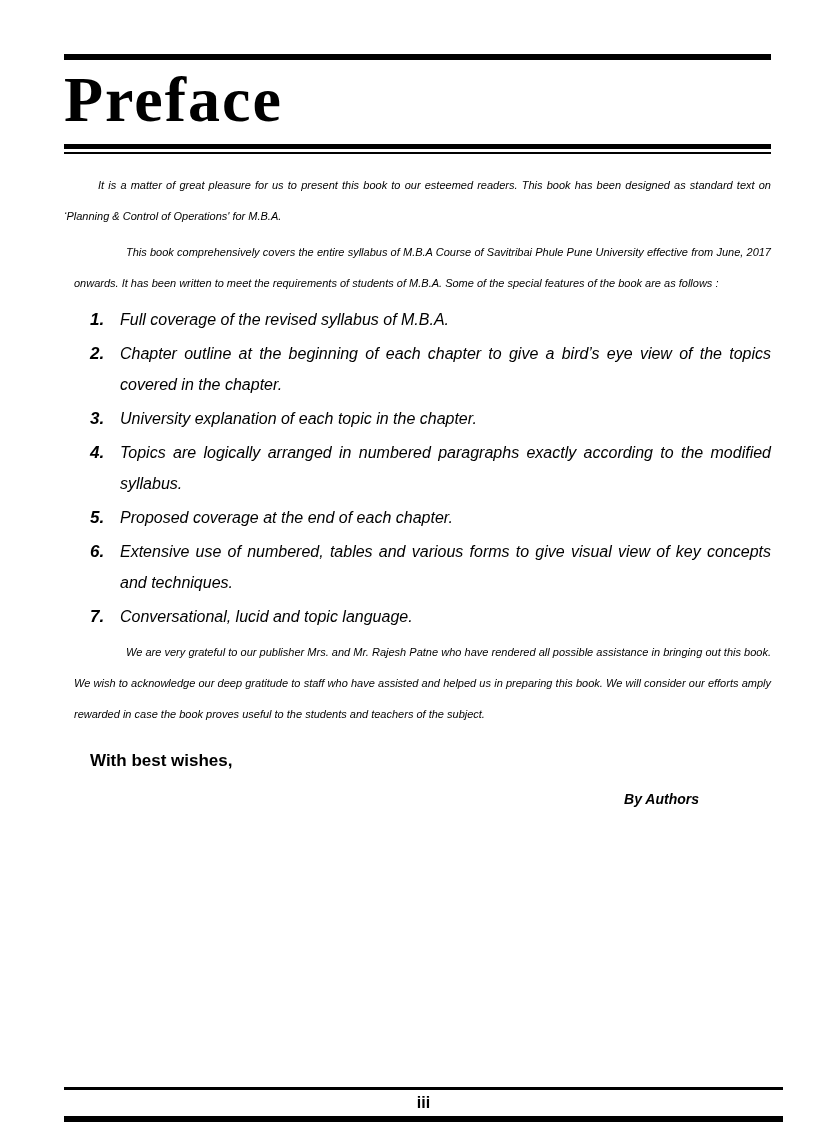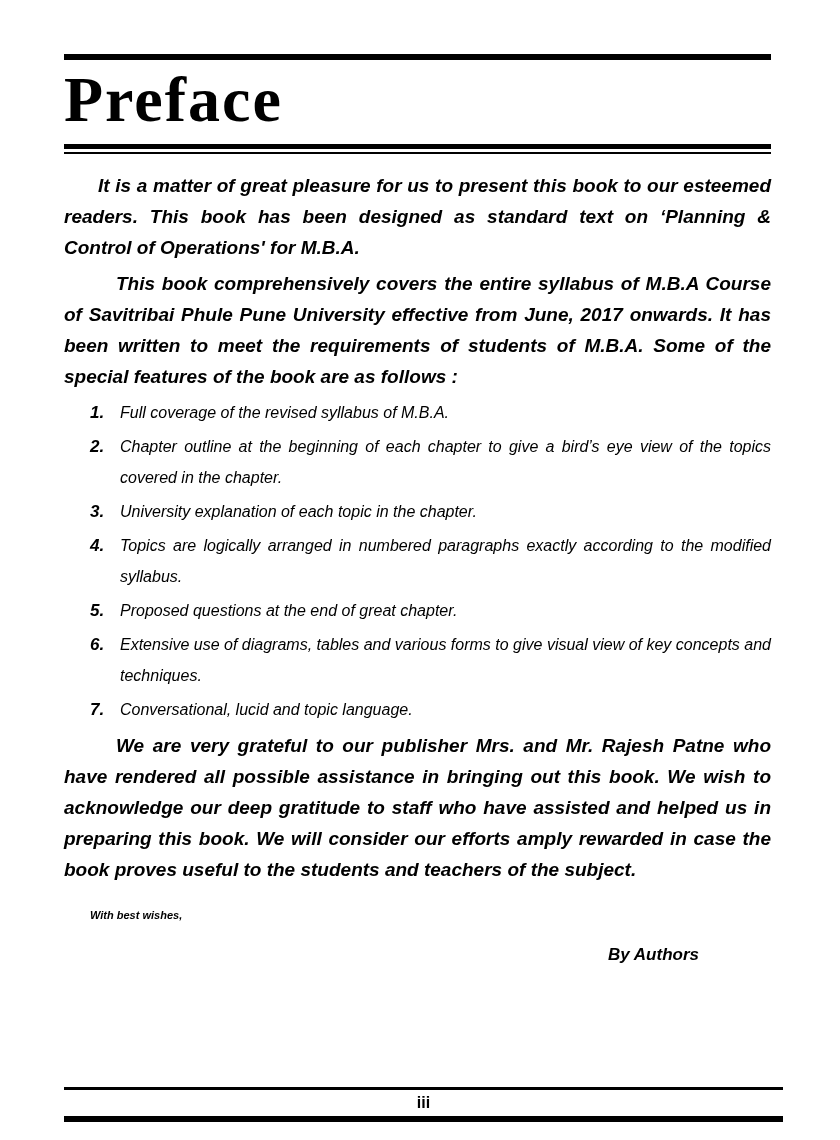--- a/index.html
+++ b/index.html
@@ -26,29 +26,28 @@
     font-size: 64px;
     line-height: 80px;
     letter-spacing: 2px;
     color: #000;
   }
   .rule-under-thick { height: 5px; margin-top: 4px; }
   .rule-under-thin  { height: 2px; margin-top: 3px; margin-bottom: 16px; }
 
   .para {
     font-style: italic;
-    font-size: 19px;
+    font-size: 11px;
     line-height: 31px;
     text-align: justify;
     margin-bottom: 5px;
-    font-weight: bold;
   }
   .indent-sm { text-indent: 26px; }
   .indent-md { text-indent: 34px; }
-  .indent-lg { text-indent: 52px; }
+  .indent-lg { text-indent: 52px; margin-left: 10px; }
 
   .features {
     margin: 2px 0 5px 26px;
   }
   .feature-item {
     display: flex;
     margin-bottom: 3px;
   }
   .feature-number {
     flex: 0 0 30px;
@@ -60,30 +59,29 @@
   .feature-text {
     flex: 1;
     font-style: italic;
     font-size: 16px;
     line-height: 31px;
     text-align: justify;
   }
 
   .closing {
     font-weight: bold;
-    font-style: italic;
-    font-size: 11px;
+    font-size: 17px;
     line-height: 31px;
     text-indent: 26px;
     margin-top: 15px;
   }
   .signature {
     font-weight: bold;
     font-style: italic;
-    font-size: 17px;
+    font-size: 14px;
     line-height: 31px;
     text-align: right;
     padding-right: 72px;
     margin-top: 8px;
   }
 
   .footer {
     position: absolute;
     left: 64px;
     right: 52px;
@@ -126,25 +124,25 @@
     <div class="feature-item">
       <span class="feature-number">3.</span>
       <span class="feature-text">University explanation of each topic in the chapter.</span>
     </div>
     <div class="feature-item">
       <span class="feature-number">4.</span>
       <span class="feature-text">Topics are logically arranged in numbered paragraphs exactly according to the modified syllabus.</span>
     </div>
     <div class="feature-item">
       <span class="feature-number">5.</span>
-      <span class="feature-text">Proposed questions at the end of great chapter.</span>
+      <span class="feature-text">Proposed coverage at the end of each chapter.</span>
     </div>
     <div class="feature-item">
       <span class="feature-number">6.</span>
-      <span class="feature-text">Extensive use of diagrams, tables and various forms to give visual view of key concepts and techniques.</span>
+      <span class="feature-text">Extensive use of numbered, tables and various forms to give visual view of key concepts and techniques.</span>
     </div>
     <div class="feature-item">
       <span class="feature-number">7.</span>
       <span class="feature-text">Conversational, lucid and topic language.</span>
     </div>
   </div>
 
 
   <p class="para indent-lg">We are very grateful to our publisher Mrs. and Mr. Rajesh Patne who have rendered all possible assistance in bringing out this book. We wish to acknowledge our deep gratitude to staff who have assisted and helped us in preparing this book. We will consider our efforts amply rewarded in case the book proves useful to the students and teachers of the subject.</p>
 

